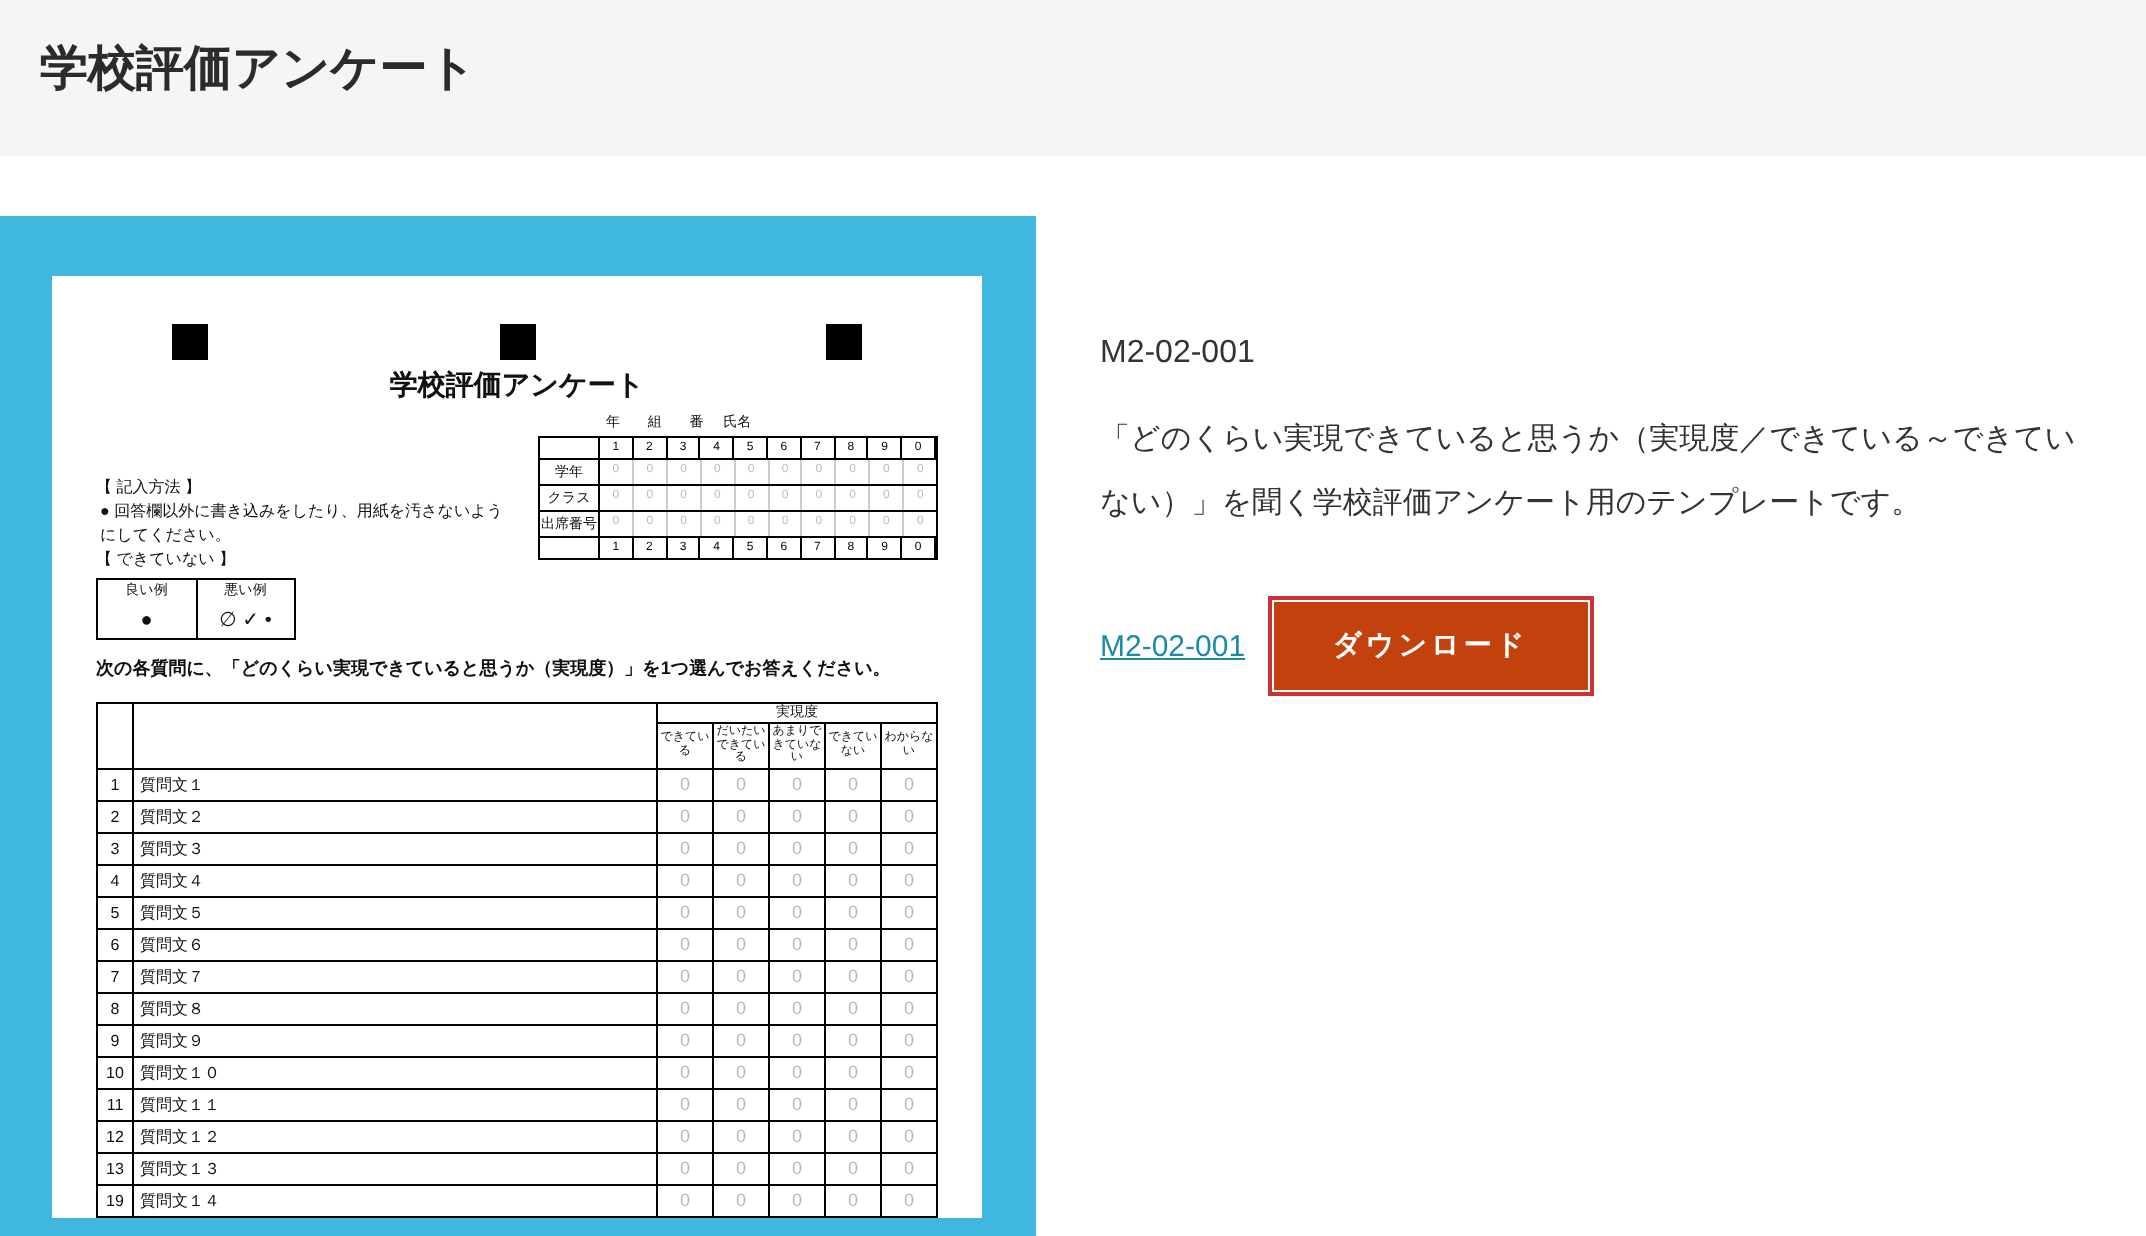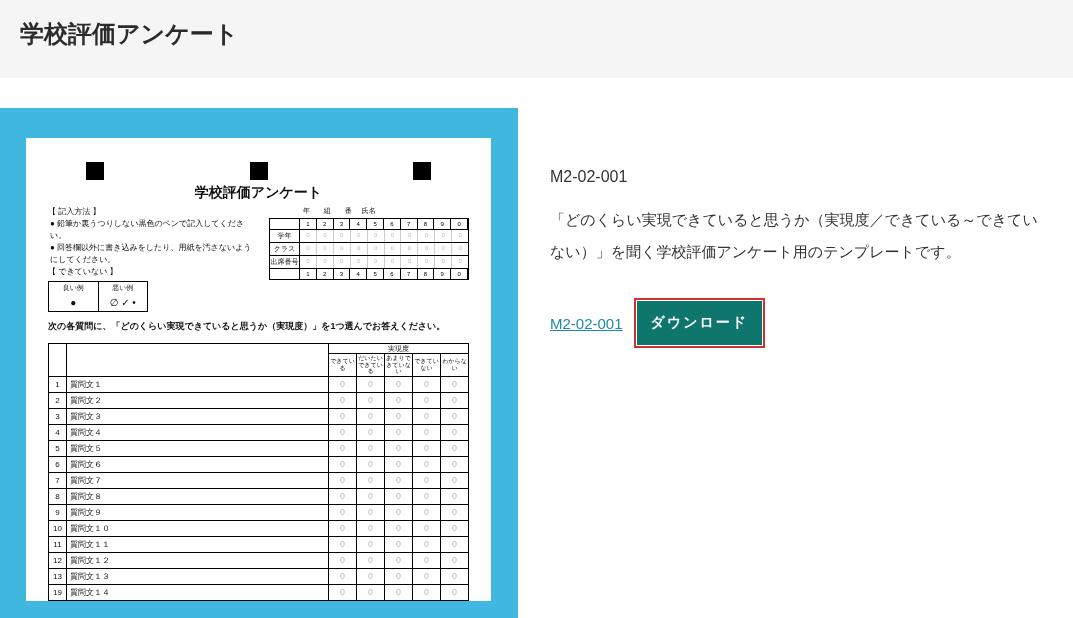--- a/index.html
+++ b/index.html
@@ -55,20 +55,21 @@
   }
   .top-section {
     display: flex;
     gap: 10px;
     margin-bottom: 8px;
   }
   .instructions {
     flex: 1;
     font-size: 8px;
     line-height: 1.5;
+    margin-top: 32px;
   }
   .instructions .hd { font-size: 8px; }
   .instructions ul { list-style: none; padding-left: 2px; }
   .instructions li::before { content: "● "; }
   .mark-box {
     border: 1px solid #000;
     margin-top: 3px;
     font-size: 7px;
     width: 100px;
   }
@@ -168,24 +169,24 @@
     display: flex;
     align-items: center;
     gap: 14px;
   }
   .dl-link {
     color: #1b8aa8;
     font-size: 15px;
     text-decoration: underline;
   }
   .dl-button {
-    background: #0f766e;
+    background: #c2410c;
     color: #fff;
     border: none;
-    padding: 13px 14px;
+    padding: 13px 30px;
     font-size: 14px;
     font-weight: 600;
     cursor: pointer;
     outline: 2px solid #c33;
     outline-offset: 1px;
     letter-spacing: 2px;
   }
 </style>
 </head>
 <body>
@@ -202,21 +203,20 @@
         <div class="sq"></div>
         <div class="sq"></div>
         <div class="sq"></div>
       </div>
       <div class="sheet-title">学校評価アンケート</div>
 
       <div class="top-section">
         <div class="instructions">
           <div class="hd">【 記入方法 】</div>
           <ul>
-            <li>鉛筆か裏うつりしない黒色のペンで記入してください。</li>
             <li>回答欄以外に書き込みをしたり、用紙を汚さないようにしてください。</li>
           </ul>
           <div class="hd">【 できていない 】</div>
           <div class="mark-box">
             <div class="row2">
               <div class="cell">良い例</div>
               <div class="cell">悪い例</div>
             </div>
             <div class="marks">
               <div class="m">●</div>

